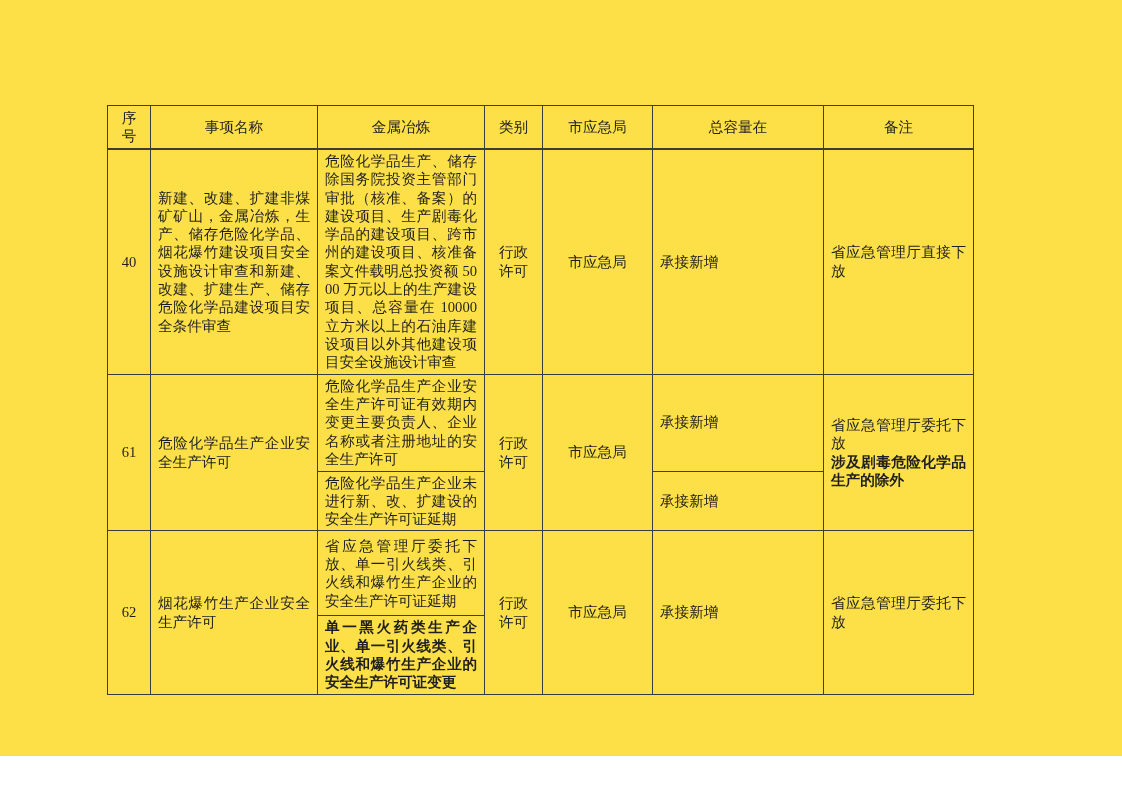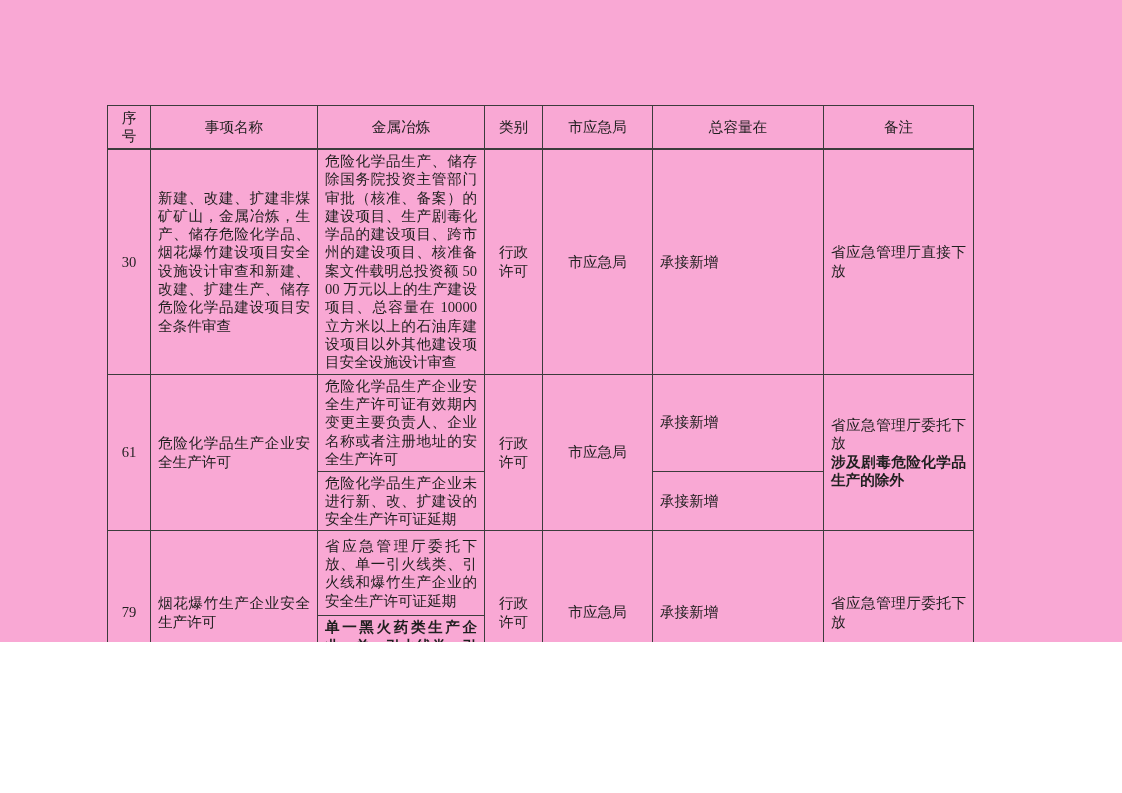--- a/index.html
+++ b/index.html
@@ -3,22 +3,22 @@
 <meta charset="utf-8">
 <style>
   html, body {
     margin: 0;
     padding: 0;
     background: #ffffff;
   }
   .page {
     position: relative;
     width: 1122px;
-    height: 642px;
-    background: #f9a8d4;
+    height: 756px;
+    background: #fde047;
     overflow: hidden;
     font-family: "Liberation Serif", "DejaVu Serif", serif;
     color: #1f1f1f;
   }
   table.doc-table {
     position: absolute;
     left: 107px;
     top: 105px;
     width: 866px;
     border-collapse: collapse;
@@ -69,21 +69,21 @@
         <th>金属冶炼</th>
         <th>类别</th>
         <th>市应急局</th>
         <th>总容量在</th>
         <th>备注</th>
       </tr>
     </thead>
     <tbody>
 
       <tr class="h-r60">
-        <td class="c-center">30</td>
+        <td class="c-center">40</td>
         <td class="c-left">新建、改建、扩建非煤矿矿山，金属冶炼，生产、储存危险化学品、烟花爆竹建设项目安全设施设计审查和新建、改建、扩建生产、储存危险化学品建设项目安全条件审查</td>
         <td class="c-left">危险化学品生产、储存除国务院投资主管部门审批（核准、备案）的建设项目、生产剧毒化学品的建设项目、跨市州的建设项目、核准备案文件载明总投资额 5000 万元以上的生产建设项目、总容量在 10000 立方米以上的石油库建设项目以外其他建设项目安全设施设计审查</td>
         <td class="c-center">行政许可</td>
         <td class="c-center">市应急局</td>
         <td class="c-left">承接新增</td>
         <td class="c-left">省应急管理厅直接下放</td>
       </tr>
 
       <tr class="h-r61a">
         <td class="c-center" rowspan="2">61</td>
@@ -96,21 +96,21 @@
           <div>省应急管理厅委托下放</div>
           <div>涉及剧毒危险化学品生产的除外</div>
         </td>
       </tr>
       <tr class="h-r61b">
         <td class="c-left">危险化学品生产企业未进行新、改、扩建设的安全生产许可证延期</td>
         <td class="c-left">承接新增</td>
       </tr>
 
       <tr class="h-r62a">
-        <td class="c-center" rowspan="2">79</td>
+        <td class="c-center" rowspan="2">62</td>
         <td class="c-left" rowspan="2">烟花爆竹生产企业安全生产许可</td>
         <td class="c-left">省应急管理厅委托下放、单一引火线类、引火线和爆竹生产企业的安全生产许可证延期</td>
         <td class="c-center" rowspan="2">行政许可</td>
         <td class="c-center" rowspan="2">市应急局</td>
         <td class="c-left" rowspan="2">承接新增</td>
         <td class="c-left" rowspan="2">省应急管理厅委托下放</td>
       </tr>
       <tr class="h-r62b">
         <td class="c-left">单一黑火药类生产企业、单一引火线类、引火线和爆竹生产企业的安全生产许可证变更</td>
       </tr>

